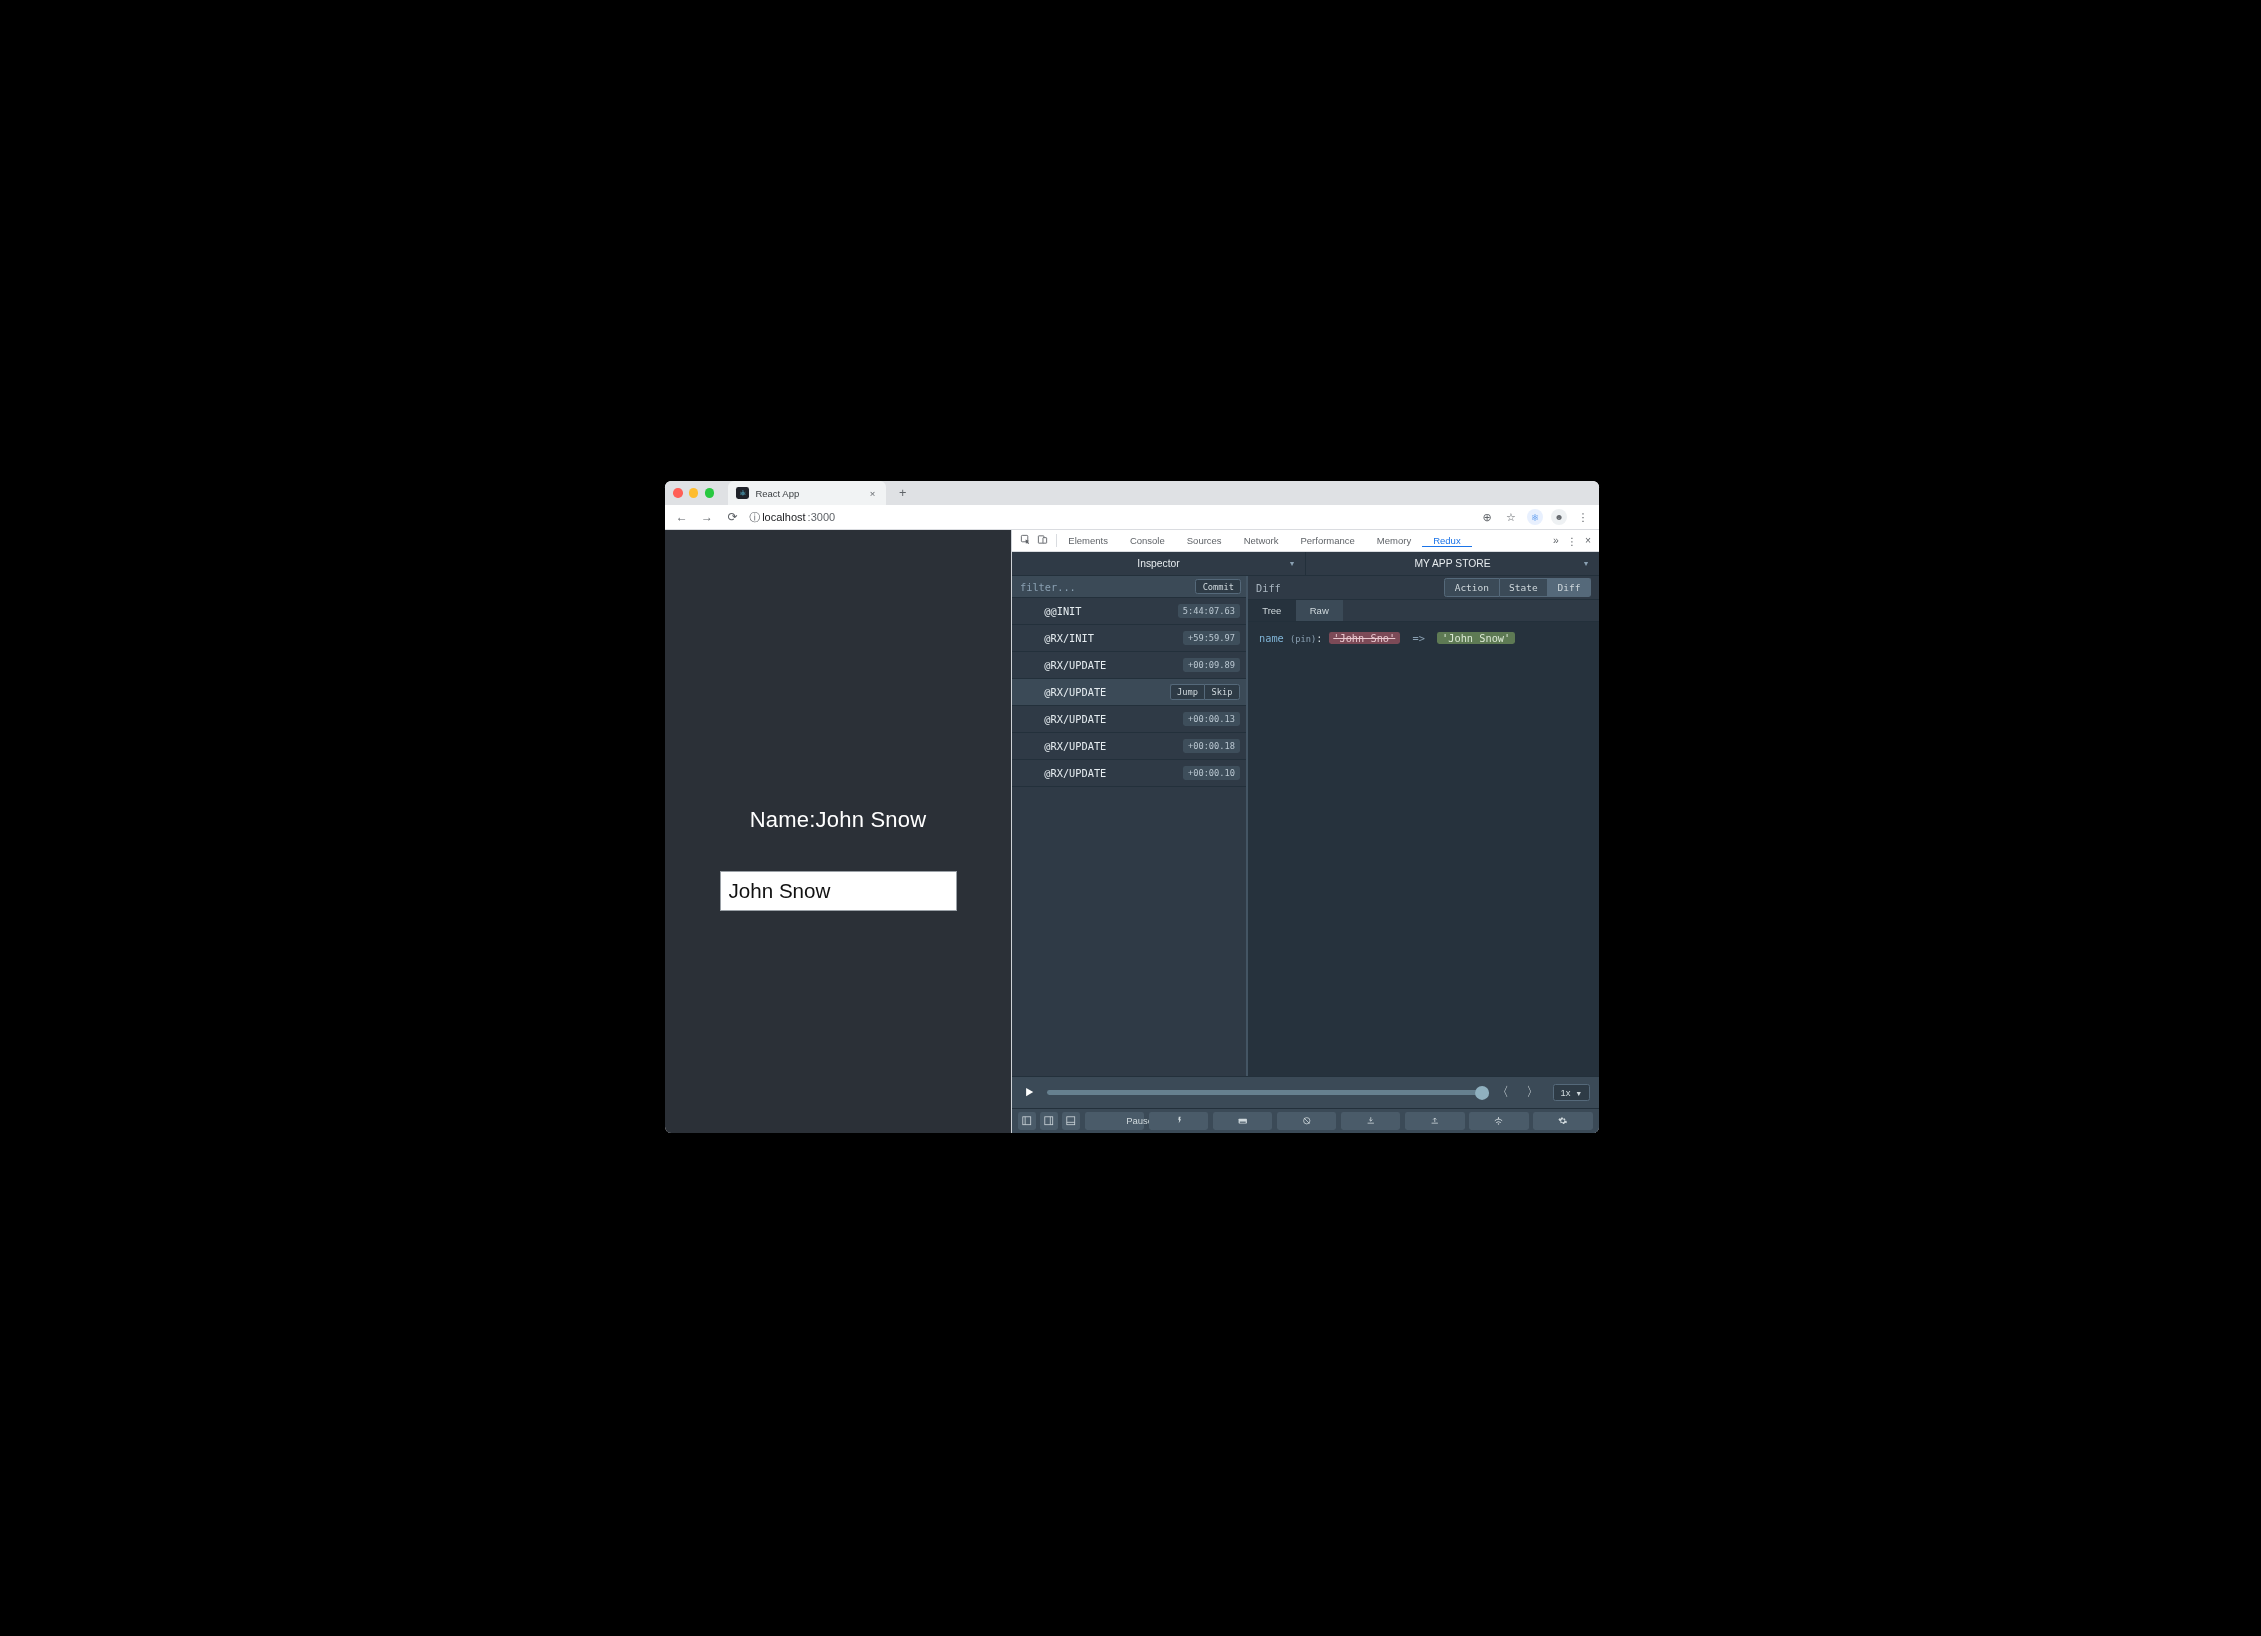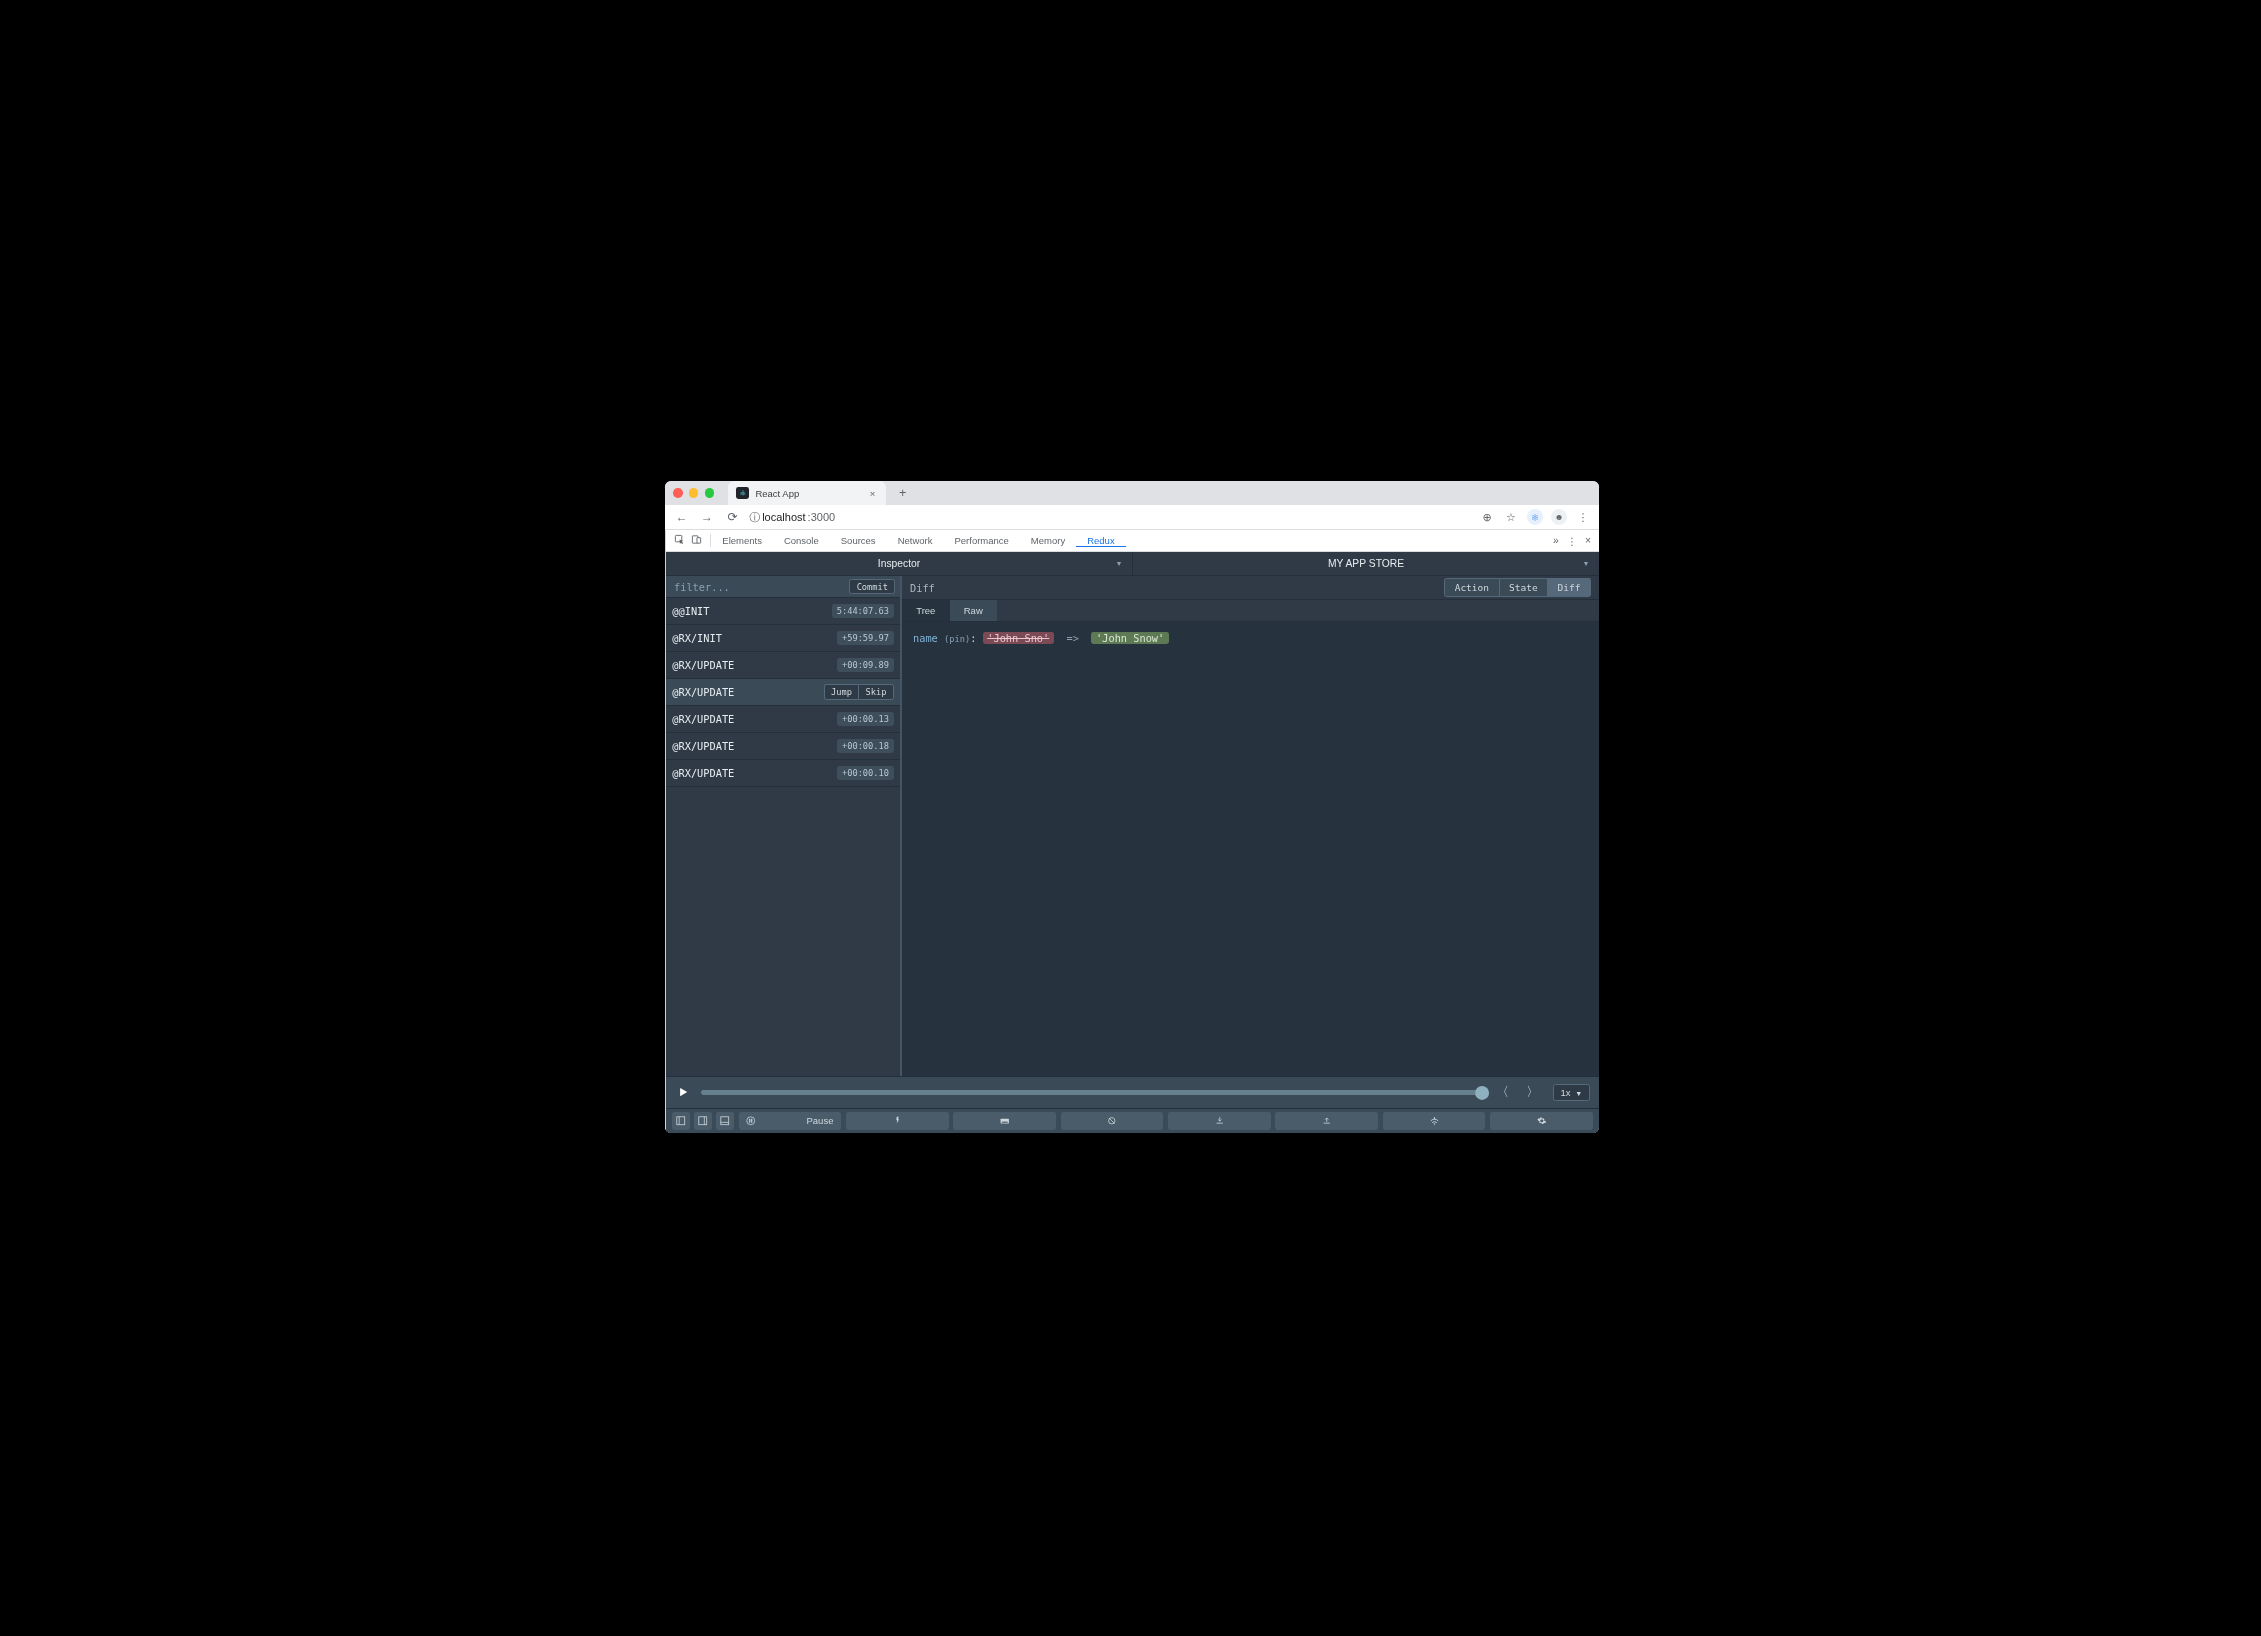--- a/index.html
+++ b/index.html
@@ -68,21 +68,21 @@
   .redux-top .chev{ position:absolute; right:9.5px; color:#8aa0b2; font-size:8px; cursor:pointer;}
   .redux-main { flex:1; display:flex; min-height:0;}
   
   .actions { width:236px; display:flex; flex-direction:column; border-right:2.4px solid #445564;}
   .actions .filterrow{ height:22px; display:flex; align-items:center; background:#3b4a57; border-bottom:0.8px solid #23303b;}
   .actions .filterrow input{ flex:1; background:transparent; border:none; outline:none; padding:0 8px; color:#cfd8dc; font-family:Menlo, Consolas, monospace; font-size:10.3px;}
   .actions .filterrow input::placeholder{color:#8aa0b2;}
   .actions .filterrow .commit{ margin-right:4.7px; background:#2e3b46; border:0.8px solid #55697a; color:#cfd8dc; font-size:8.7px; padding:1.6px 6.3px; border-radius:2.4px; cursor:pointer; font-family:Menlo, Consolas, monospace;}
   .actions .list{ flex:1; overflow:auto;}
   .actions .row{ height:27px; display:flex; align-items:center; padding:0 6.3px; border-bottom:0.8px solid #23303b; font-family:Menlo, Consolas, monospace; font-size:10.3px; cursor:pointer;}
-  .actions .row .name{ color:#e6edf1; }
+  .actions .row .name{ color:#e6edf1;margin-left:26px; }
   .actions .row .ts{ margin-left:auto; background:#3e4e5b; color:#bac7d1; padding:1.6px 4.7px; border-radius:2.4px; font-size:8.7px;}
   .actions .row .btns{ margin-left:auto; display:flex; gap:0;}
   .actions .row .btns .b{ background:#2e3b46; border:0.8px solid #55697a; color:#cfd8dc; font-size:8.7px; padding:1.6px 6.3px; font-family:Menlo, Consolas, monospace; cursor:pointer;}
   .actions .row .btns .b:first-child{ border-radius:2.4px 0 0 2.4px; border-right:none;}
   .actions .row .btns .b:last-child{ border-radius:0 2.4px 2.4px 0;}
   .actions .row.selected{ background:#3b4a57;}
   
   .diff { flex:1; display:flex; flex-direction:column; min-width:0;}
   .diff .header{ height:24px; display:flex; align-items:center; padding:0 8px; border-bottom:0.8px solid #23303b;gap:40px;}
   .diff .header .title{ color:#a9b6c0; font-family:Menlo, Consolas, monospace;}
@@ -150,20 +150,26 @@
     </div>
     <div class="spacer"></div>
     <span class="ricon">⊕</span>
     <span class="ricon">☆</span>
     <span class="ricon avatar">⚛</span>
     <span class="ricon incog">☻</span>
     <span class="ricon">⋮</span>
   </div>
 
   <div class="content">
+    <div class="app">
+      <h1>
+        <span>Name:</span><span>John Snow</span>
+      </h1>
+      <input type="text" value="John Snow" style="">
+    </div>
 
     <div class="devtools">
       <div class="dt-tabs">
         <div class="lefticons">
           <span>
             <svg width="11" height="11" viewBox="0 0 24 24" fill="none" stroke="#5f6368" stroke-width="2">
                   <rect x="3" y="3" width="14" height="14" rx="2"></rect>
                   <path d="M12 12l8 3-3 2 3 3-2 2-3-3-2 3z" fill="#5f6368" stroke="none"></path>
                 </svg>
           </span>

